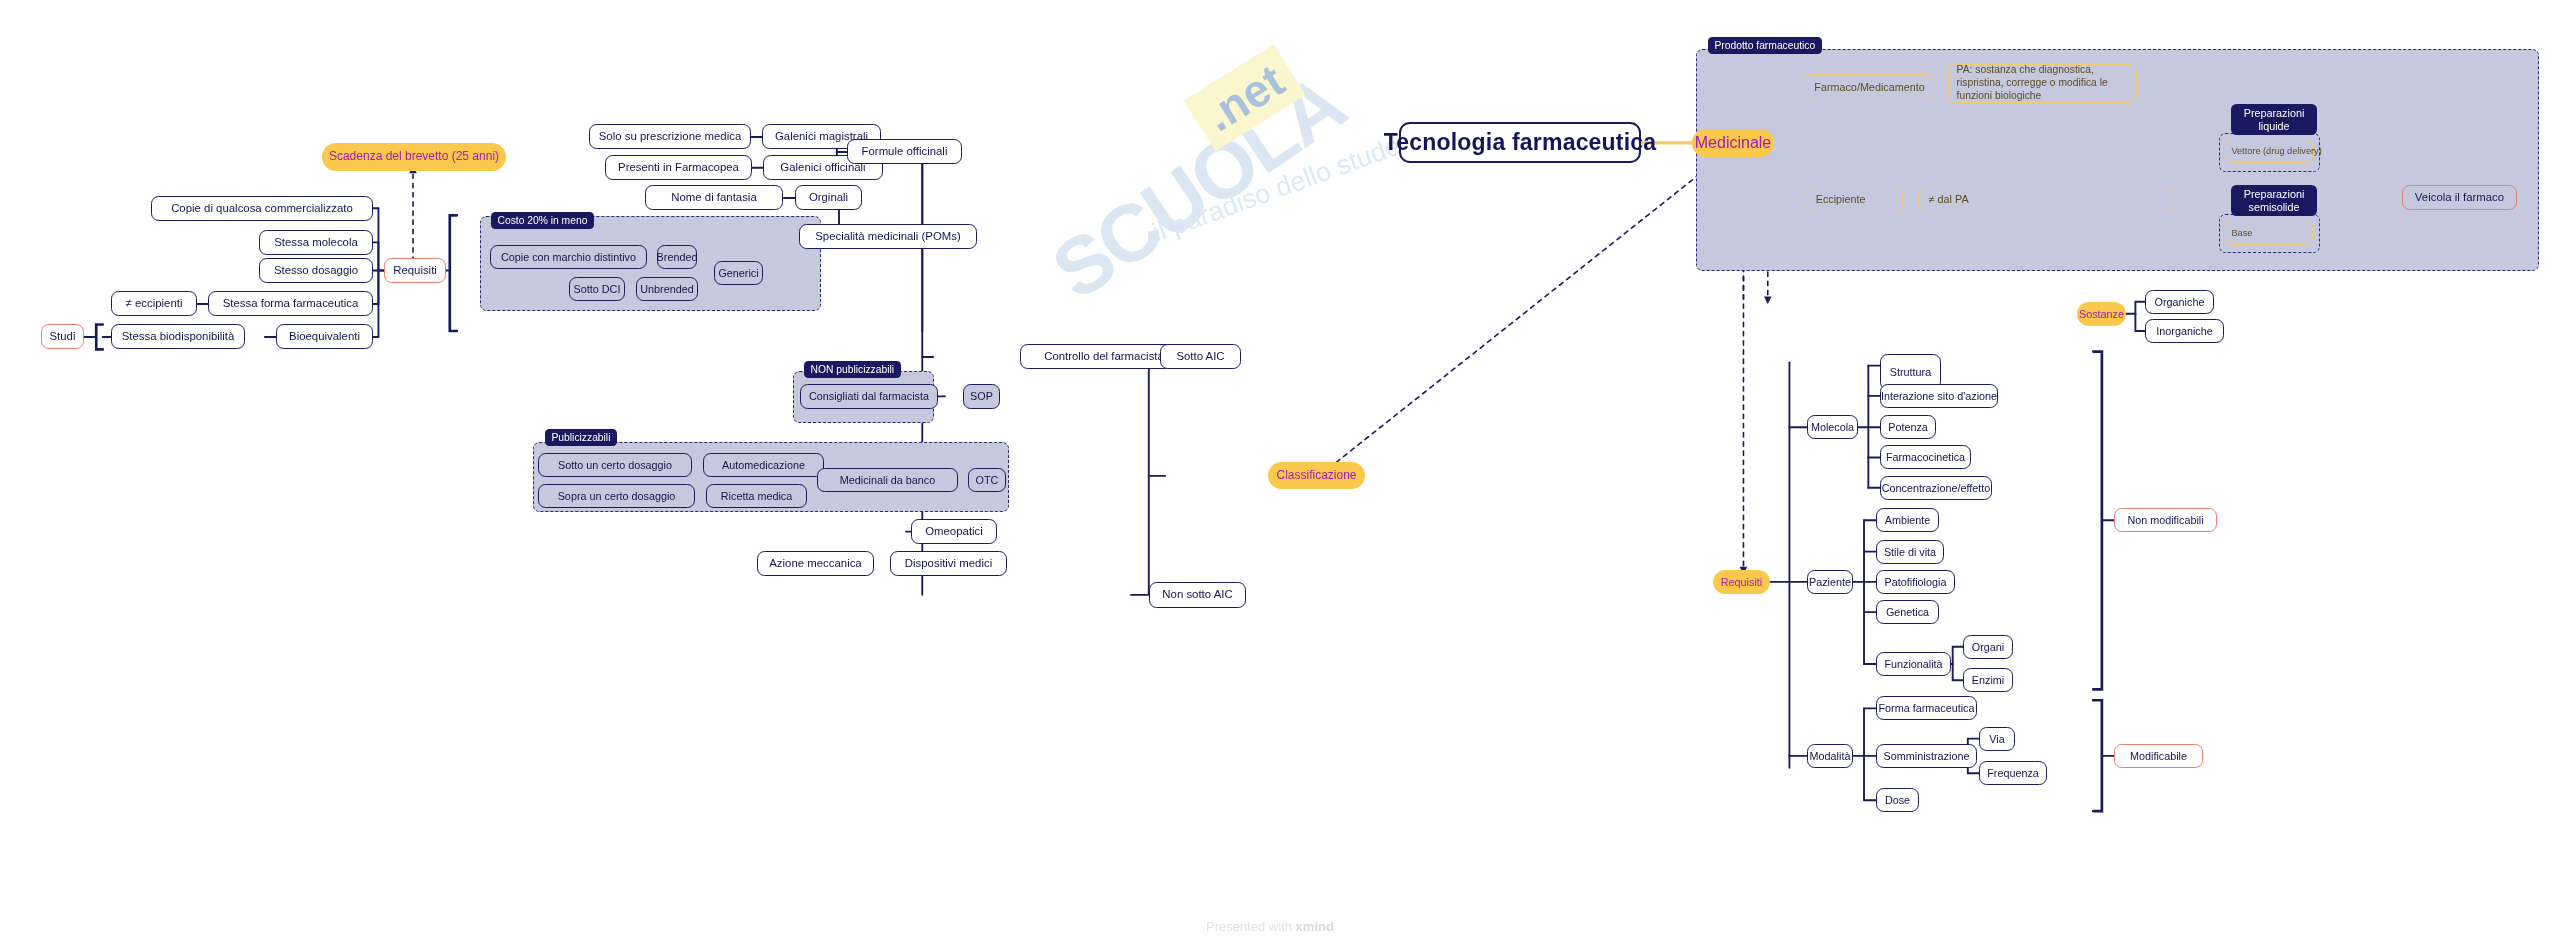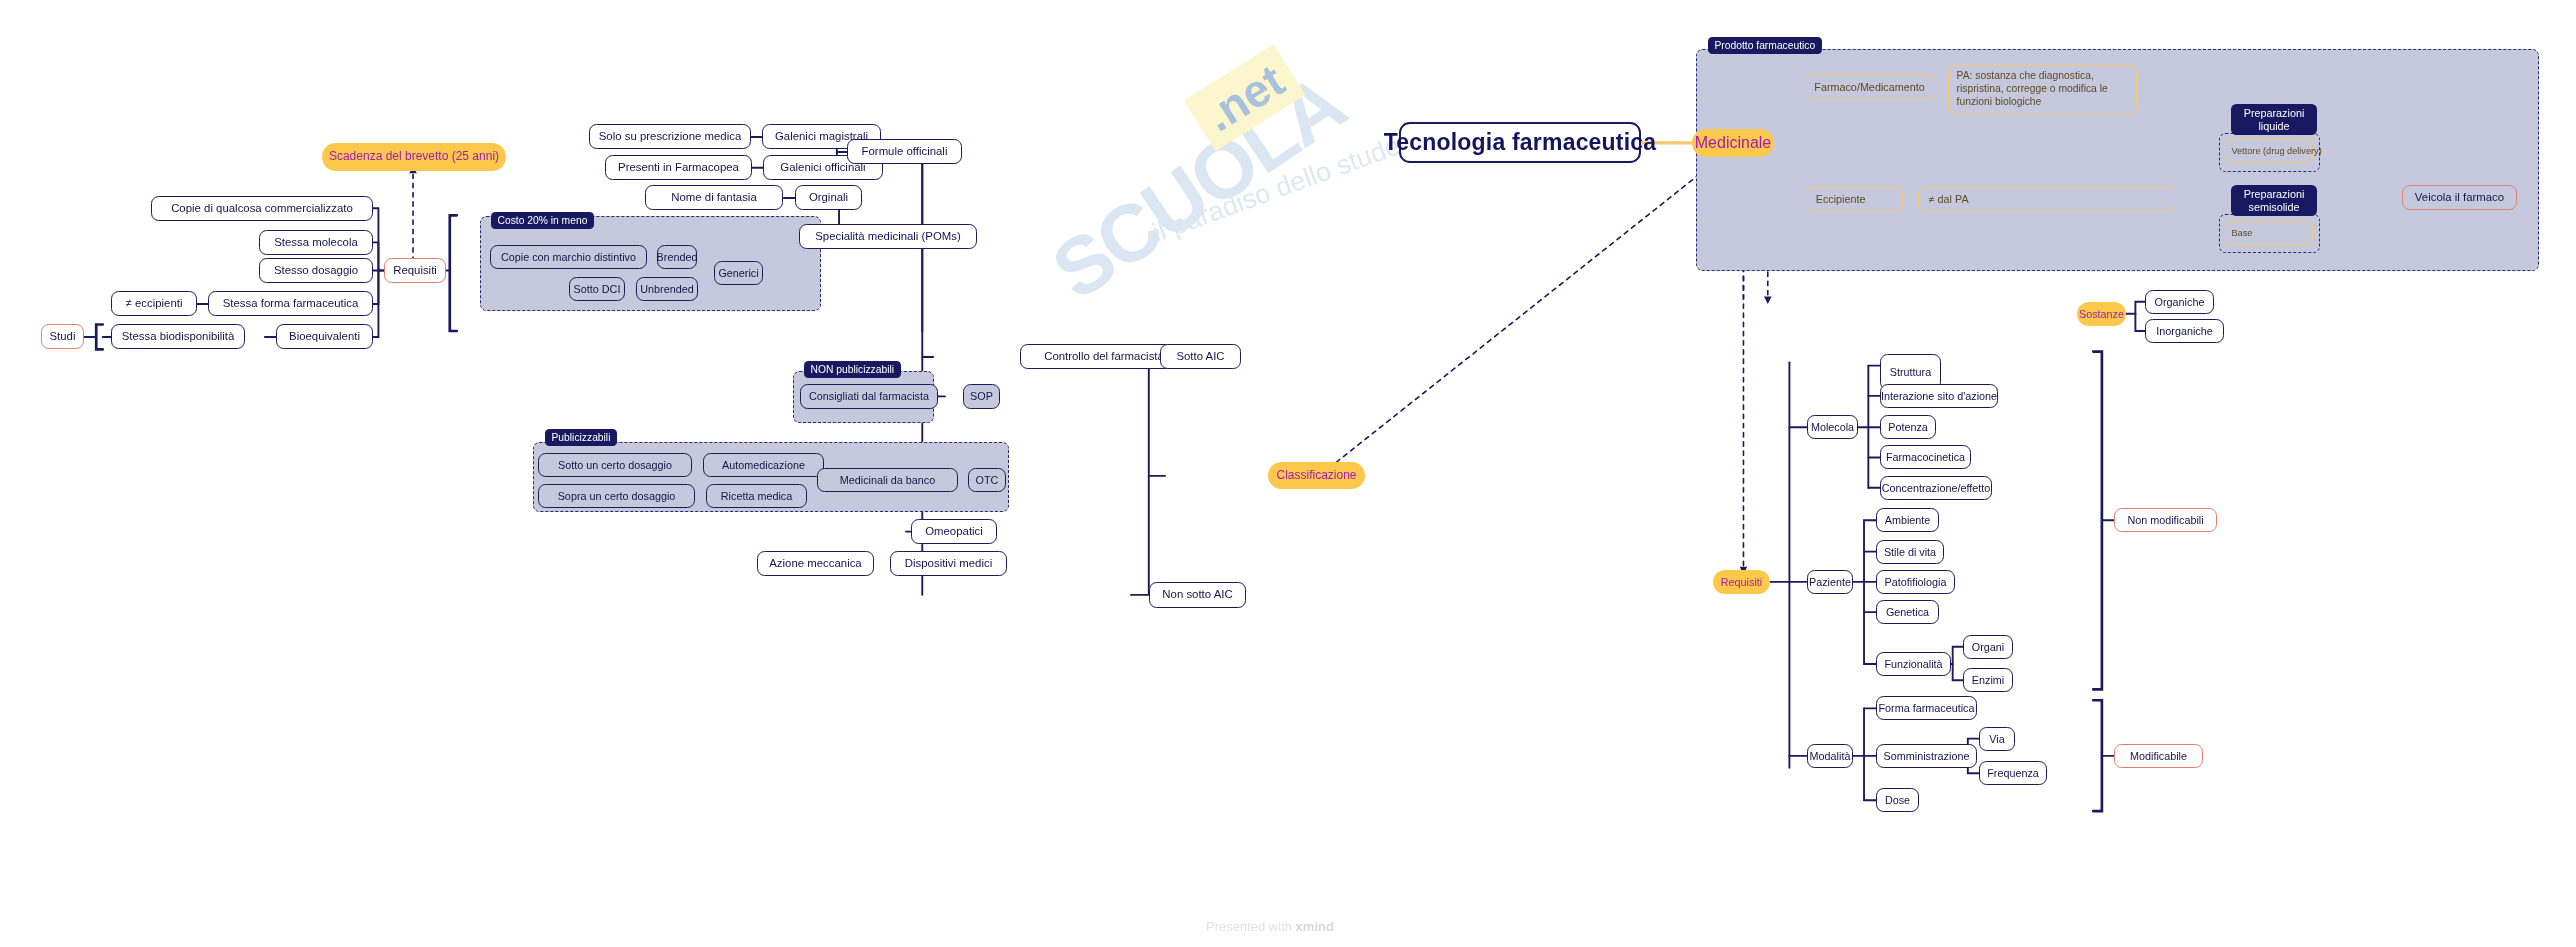--- a/index.html
+++ b/index.html
@@ -395,21 +395,21 @@
     <span>Prodotto farmaceutico</span>
   </div>
 
   <div class="node accent big" style="left:1692px;top:129px;width:82px;height:28px;">
     <span>Medicinale</span>
   </div>
 
   <div class="node yellowline" style="left:1805px;top:74px;width:129px;height:26px;font-size:10.8px;justify-content:center;">
     <span>Farmaco/Medicamento</span>
   </div>
-  <div class="node yellowline multi" style="left:1948px;top:64px;width:189px;height:51px;padding:0 7.6px;">
+  <div class="node yellowline multi" style="left:1948px;top:64px;width:189px;height:39px;padding:0 7.6px;">
     <span>PA: sostanza che diagnostica, rispristina, corregge o modifica le funzioni biologiche</span>
   </div>
   <div class="node yellowline" style="left:1805px;top:187px;width:98px;height:25px;font-size:10.8px;padding-left:9.7px;">
     <span>Eccipiente</span>
   </div>
   <div class="node yellowline" style="left:1918px;top:187px;width:256px;height:25px;font-size:10.8px;padding-left:9.7px;">
     <span>≠ dal PA</span>
   </div>
 
   <div class="node darkfill" style="left:2231px;top:104px;width:86px;height:31px;">

